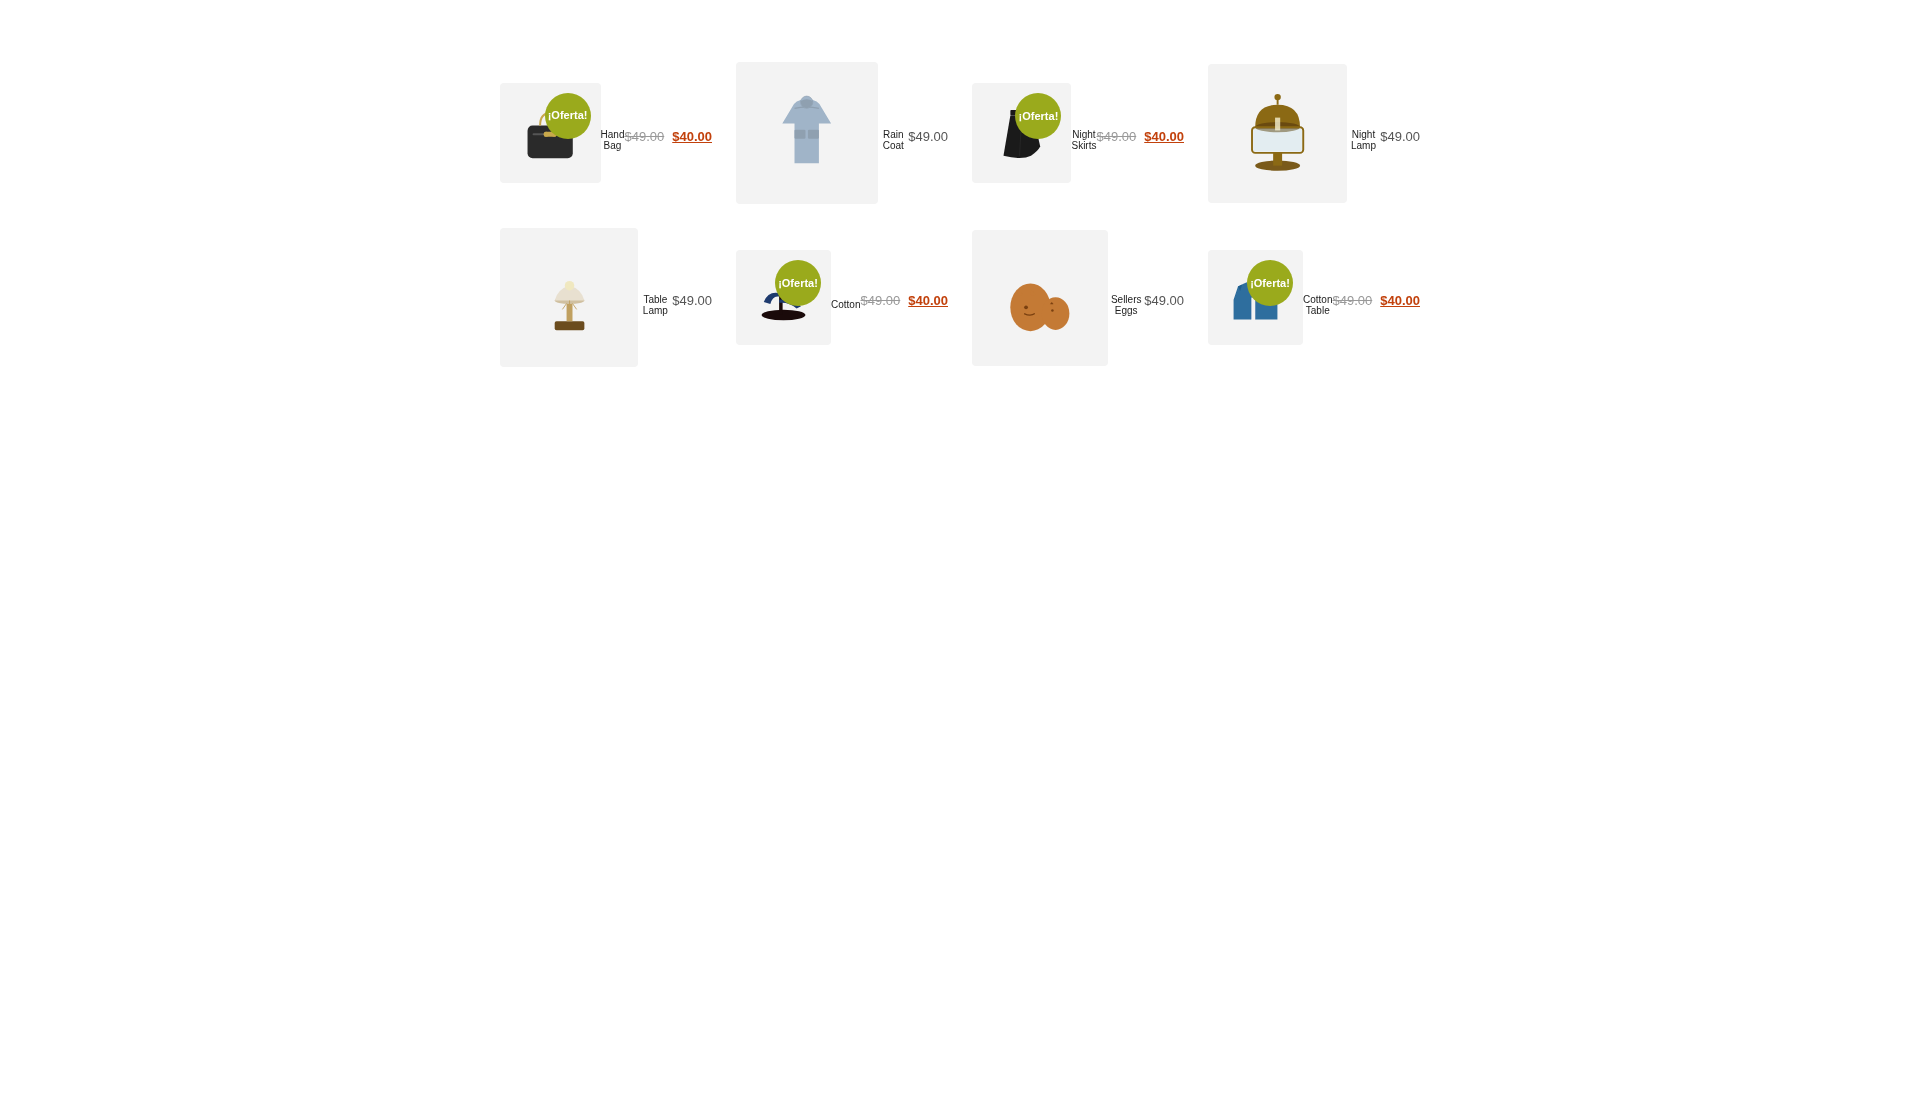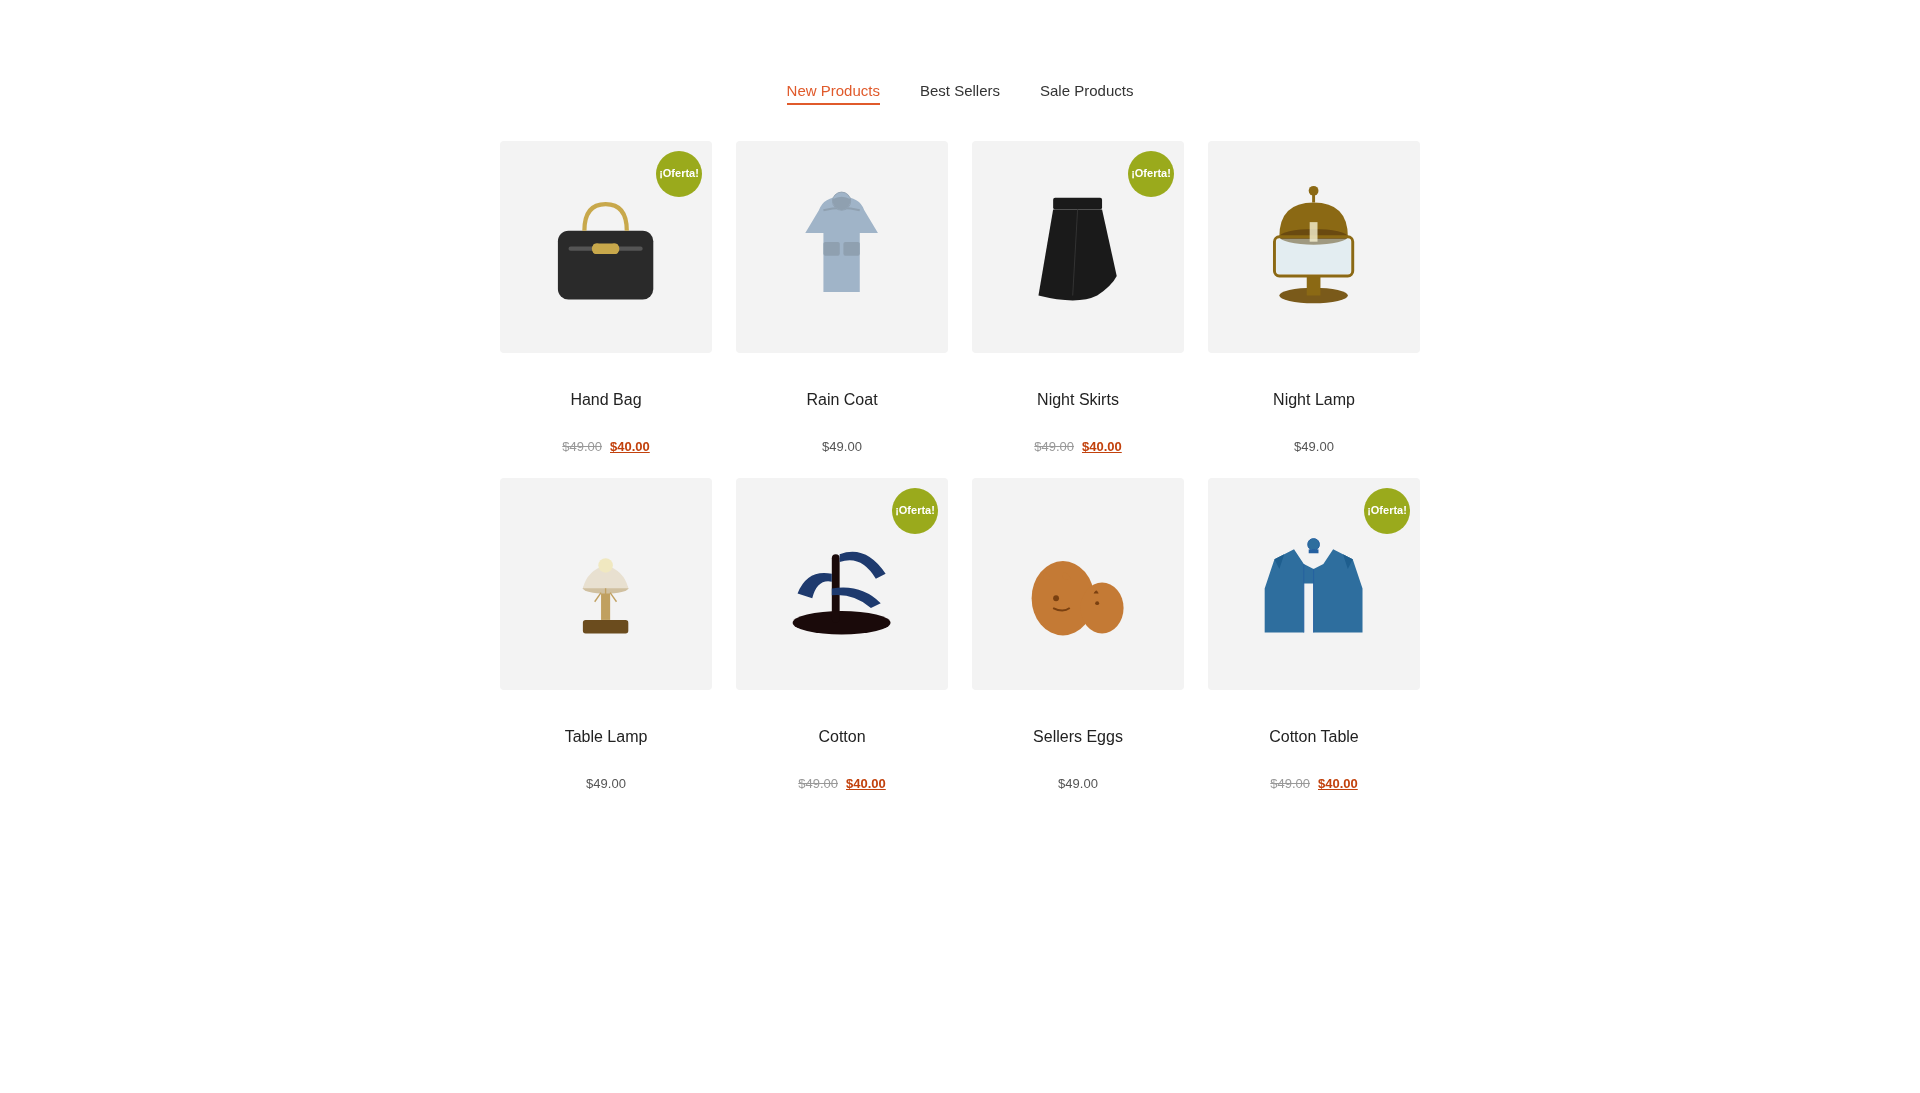--- a/index.html
+++ b/index.html
@@ -70,23 +70,22 @@
     }
 
     .products-grid {
       display: grid;
       grid-template-columns: repeat(4, 1fr);
       gap: 24px;
     }
 
     .product-card {
       display: flex;
-      flex-direction: column;
-      align-items: center;
-      gap: 24px;
+      flex-direction: row;
+      align-items: center;
     }
 
     .product-image-wrapper {
       position: relative;
       width: 100%;
       background: #f3f3f3;
       border-radius: 4px;
       overflow: hidden;
       aspect-ratio: 1/1;
       display: flex;
@@ -117,21 +116,21 @@
       border-radius: 50%;
       display: flex;
       align-items: center;
       justify-content: center;
       text-align: center;
       line-height: 1.2;
     }
 
     .product-name {
       margin-top: 14px;
-      font-size: 16px;
+      font-size: 10px;
       color: #222;
       font-weight: 400;
       text-align: center;
     }
 
     .product-price {
       margin-top: 6px;
       display: flex;
       gap: 8px;
       align-items: center;
@@ -165,25 +164,20 @@
 </head>
 <body>
 
 <div class="page-wrapper">
 
   <div class="section-header">
     <div class="bg-title"></div>
     <h2 class="main-title"></h2>
   </div>
 
-  <div class="tabs">
-    <span class="tab active">New Products</span>
-    <span class="tab">Best Sellers</span>
-    <span class="tab">Sale Products</span>
-  </div>
 
   <div class="products-grid" id="products-grid">
   <div class="product-card">
     <div class="product-image-wrapper">
       <div class="product-image">
         <svg viewBox="0 0 120 120" xmlns="http://www.w3.org/2000/svg" class="product-svg">
       <rect x="15" y="45" width="90" height="65" rx="10" fill="#2a2a2a"></rect>
       <path d="M40 45 Q40 20 60 20 Q80 20 80 45" stroke="#c8a84b" stroke-width="4" fill="none"></path>
       <rect x="25" y="60" width="70" height="4" rx="2" fill="#555"></rect>
       <circle cx="52" cy="62" r="5" fill="#c8a84b"></circle>

